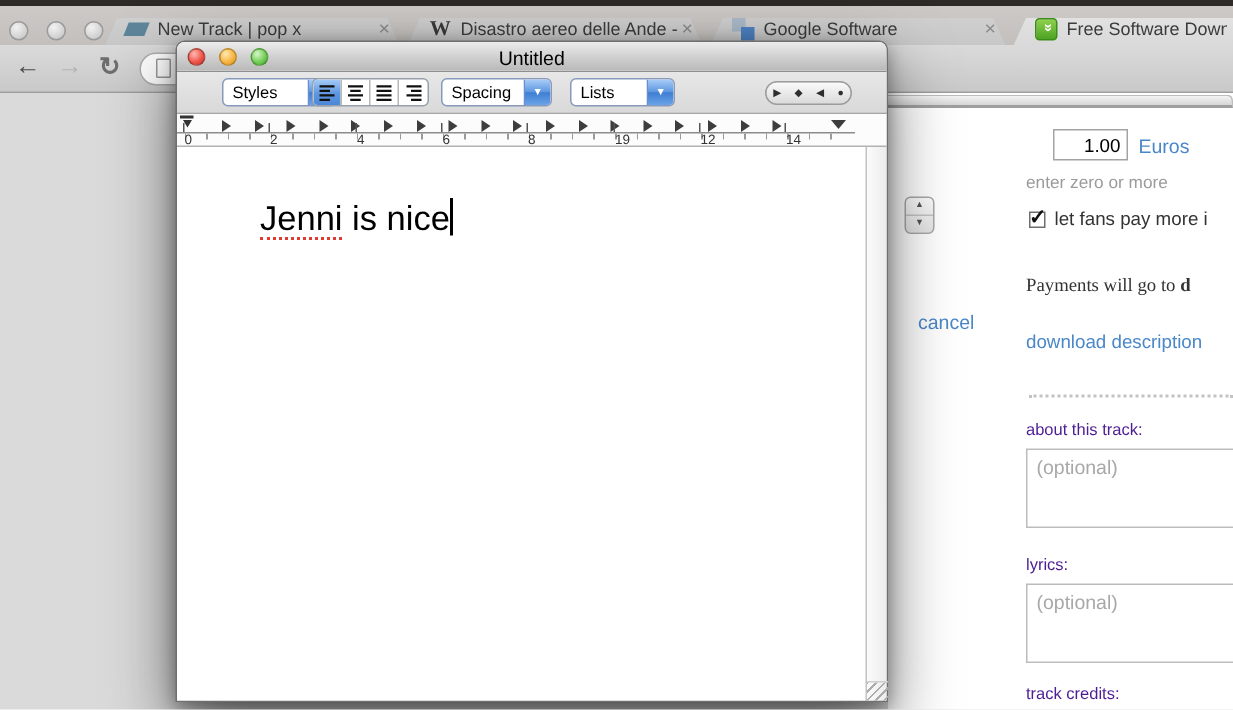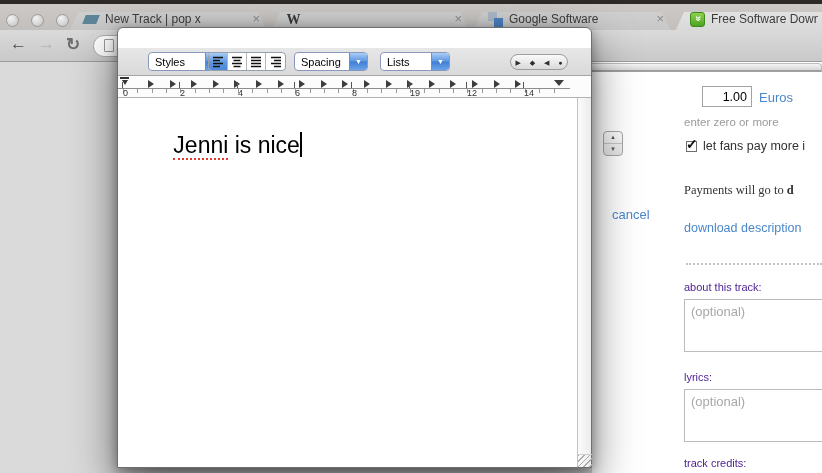--- a/index.html
+++ b/index.html
@@ -126,20 +126,21 @@
 
   <div class="abs tab" style="left:68px; width:200px;">
     <span class="fav">
         <span class="fav-bandcamp" style="display:block"></span>
       </span>
     <span class="title">New Track | pop x</span>
     <span class="close">×</span>
   </div>
   <div class="abs tab" style="left:270px; width:200px;">
     <span class="fav fav-wiki">W</span>
+    <span class="title">Disastro aereo delle Ande -</span>
     <span class="close">×</span>
   </div>
   <div class="abs tab" style="left:472px; width:200px;">
     <span class="fav fav-translate">
         <span class="sq1"></span>
         <span class="sq2"></span>
       </span>
     <span class="title">Google Software</span>
     <span class="close">×</span>
   </div>
@@ -188,20 +189,26 @@
 
 <div class="abs sec-label" style="left:684px; top:281px;">about this track:</div>
 <textarea class="ta" style="left: 684px; top: 299px;" placeholder="(optional)"></textarea>
 
 <div class="abs sec-label" style="left:684px; top:371px;">lyrics:</div>
 <textarea class="ta" style="left: 684px; top: 389px;" placeholder="(optional)"></textarea>
 
 <div class="abs sec-label" style="left:684px; top:457px;">track credits:</div>
 
 <div class="abs te-window">
+  <div class="abs te-titlebar">
+    <div class="abs tl tl-red"></div>
+    <div class="abs tl tl-yellow"></div>
+    <div class="abs tl tl-green"></div>
+    <div class="abs te-title">Untitled</div>
+  </div>
 
   <div class="abs te-toolbar">
     <div class="dd" style="left:6px; width:76px;margin-left:24px;">
       <span class="lbl">Styles</span>
       <span class="cap">▼</span>
     </div>
 
     <div class="align-group">
       <div class="align-cell sel">
         <svg class="align-ico" width="12" height="12" viewBox="0 0 12 12">

